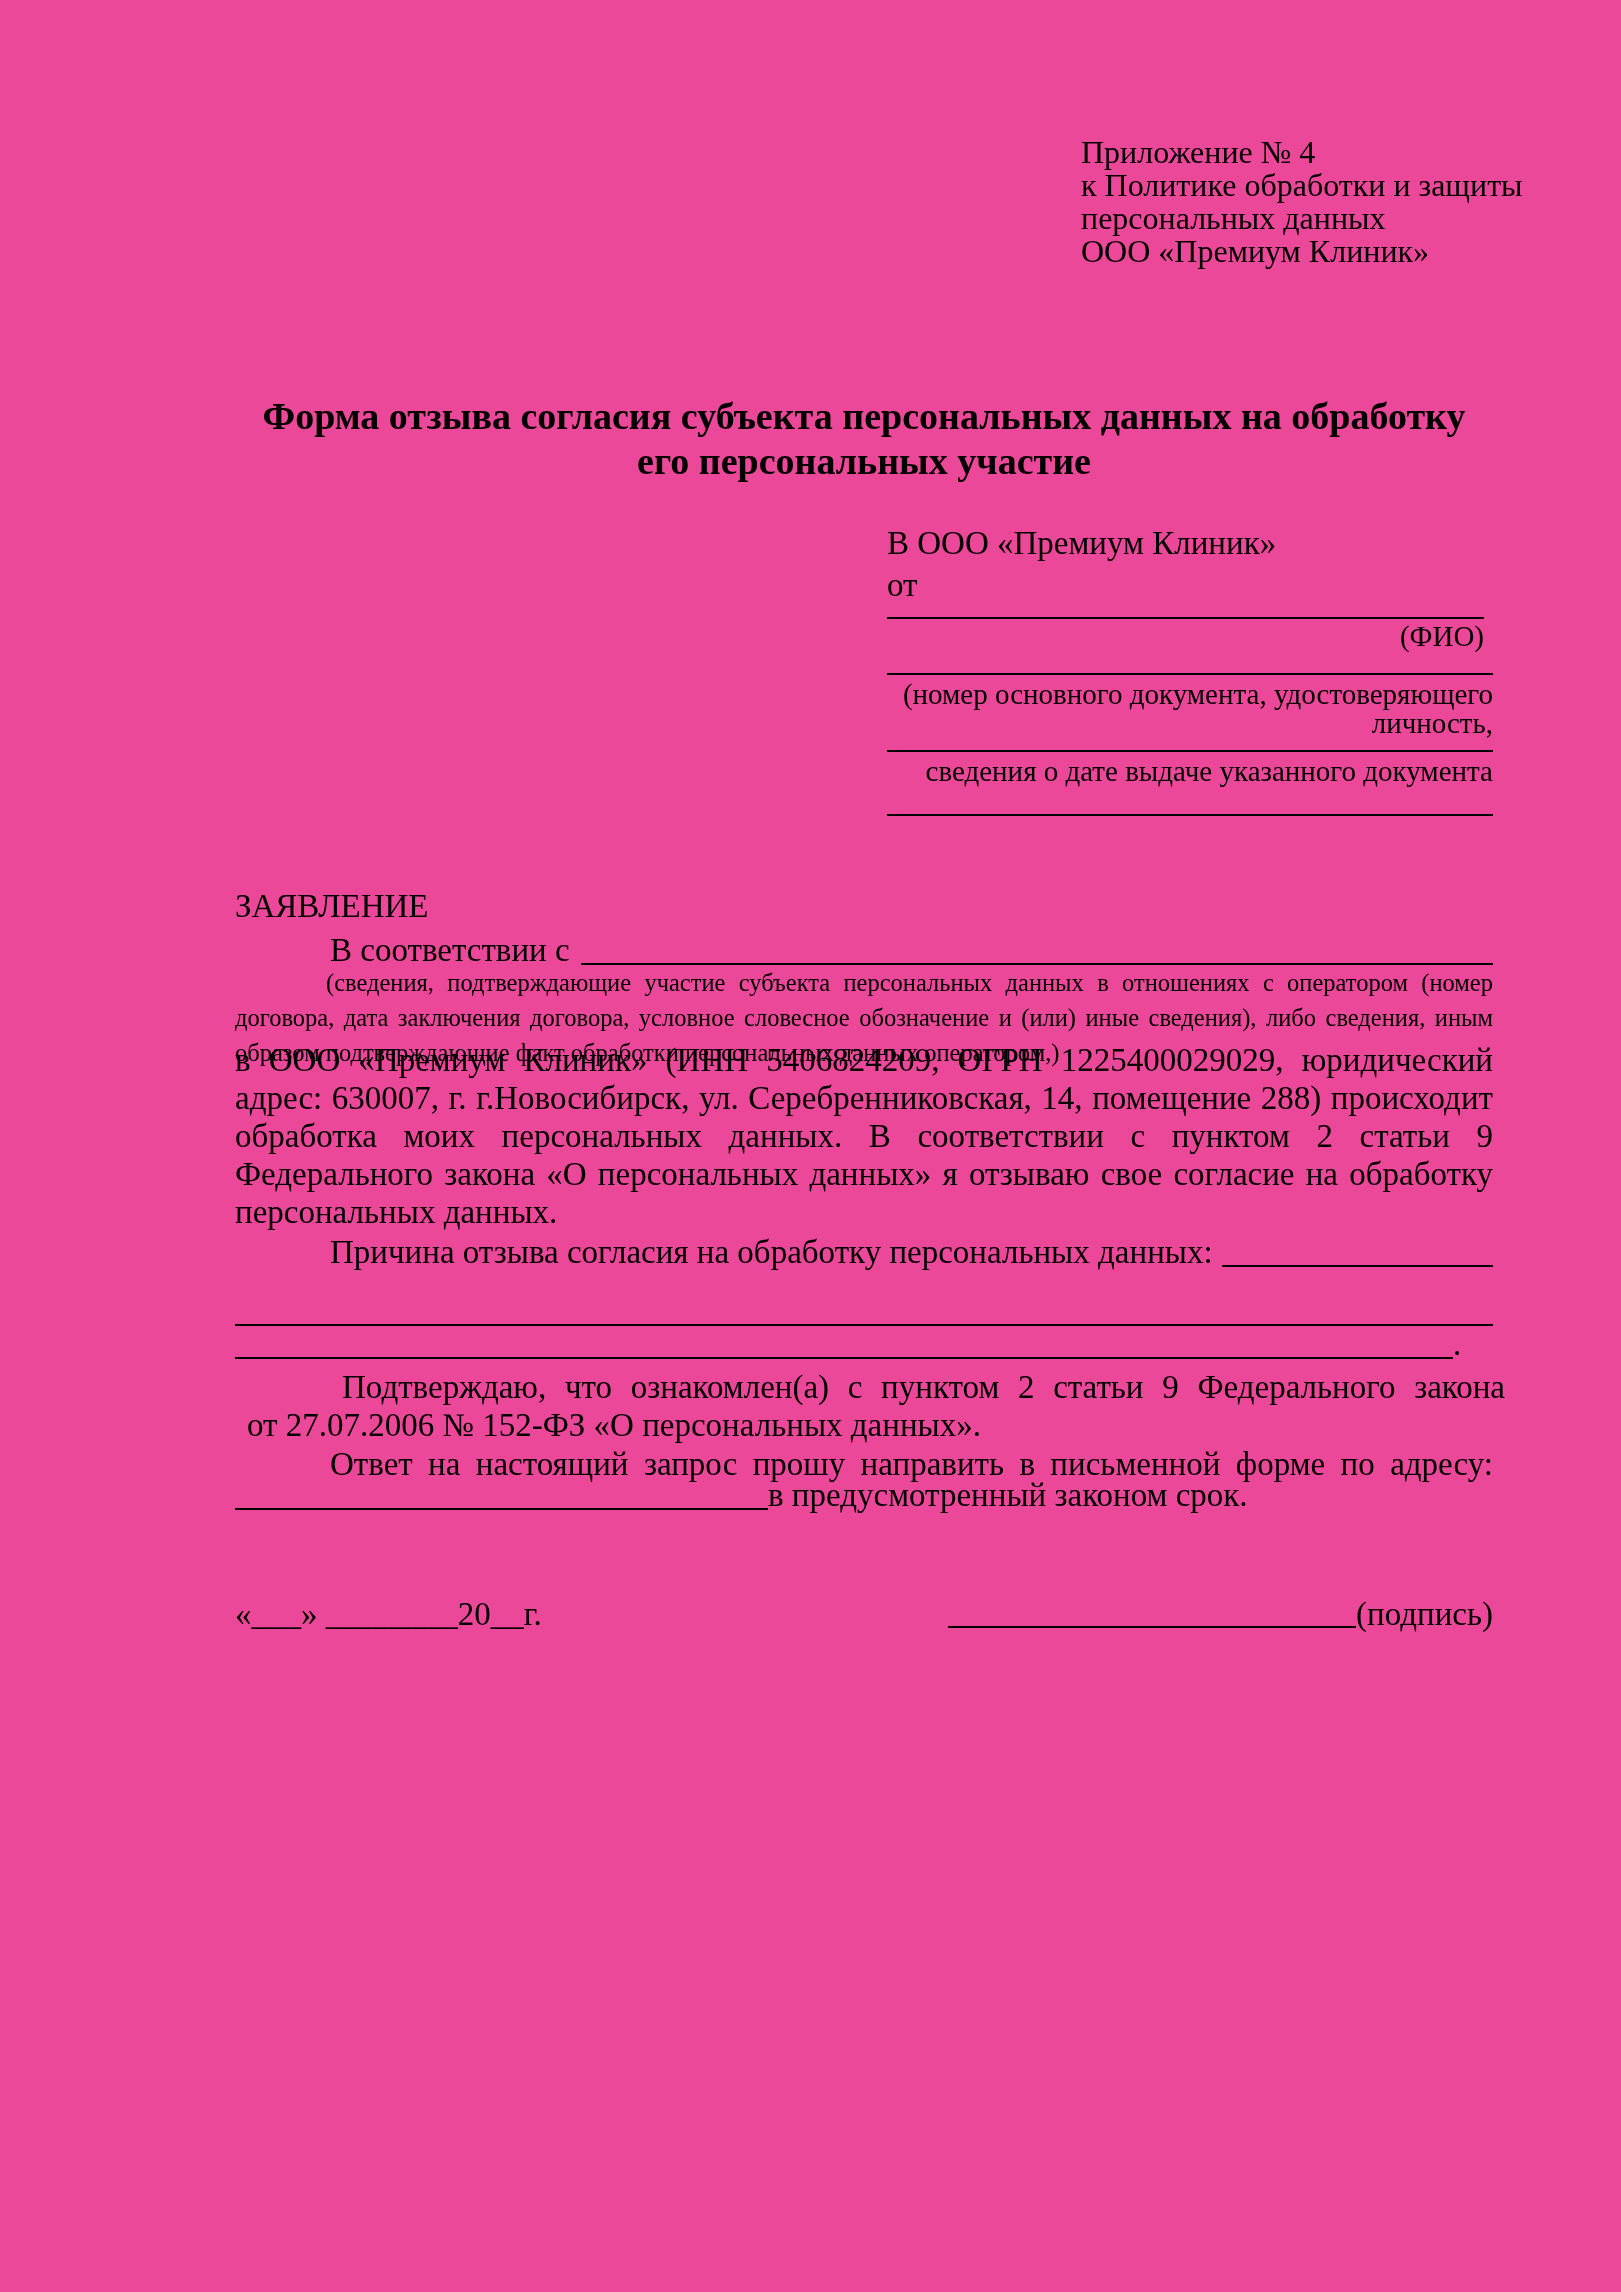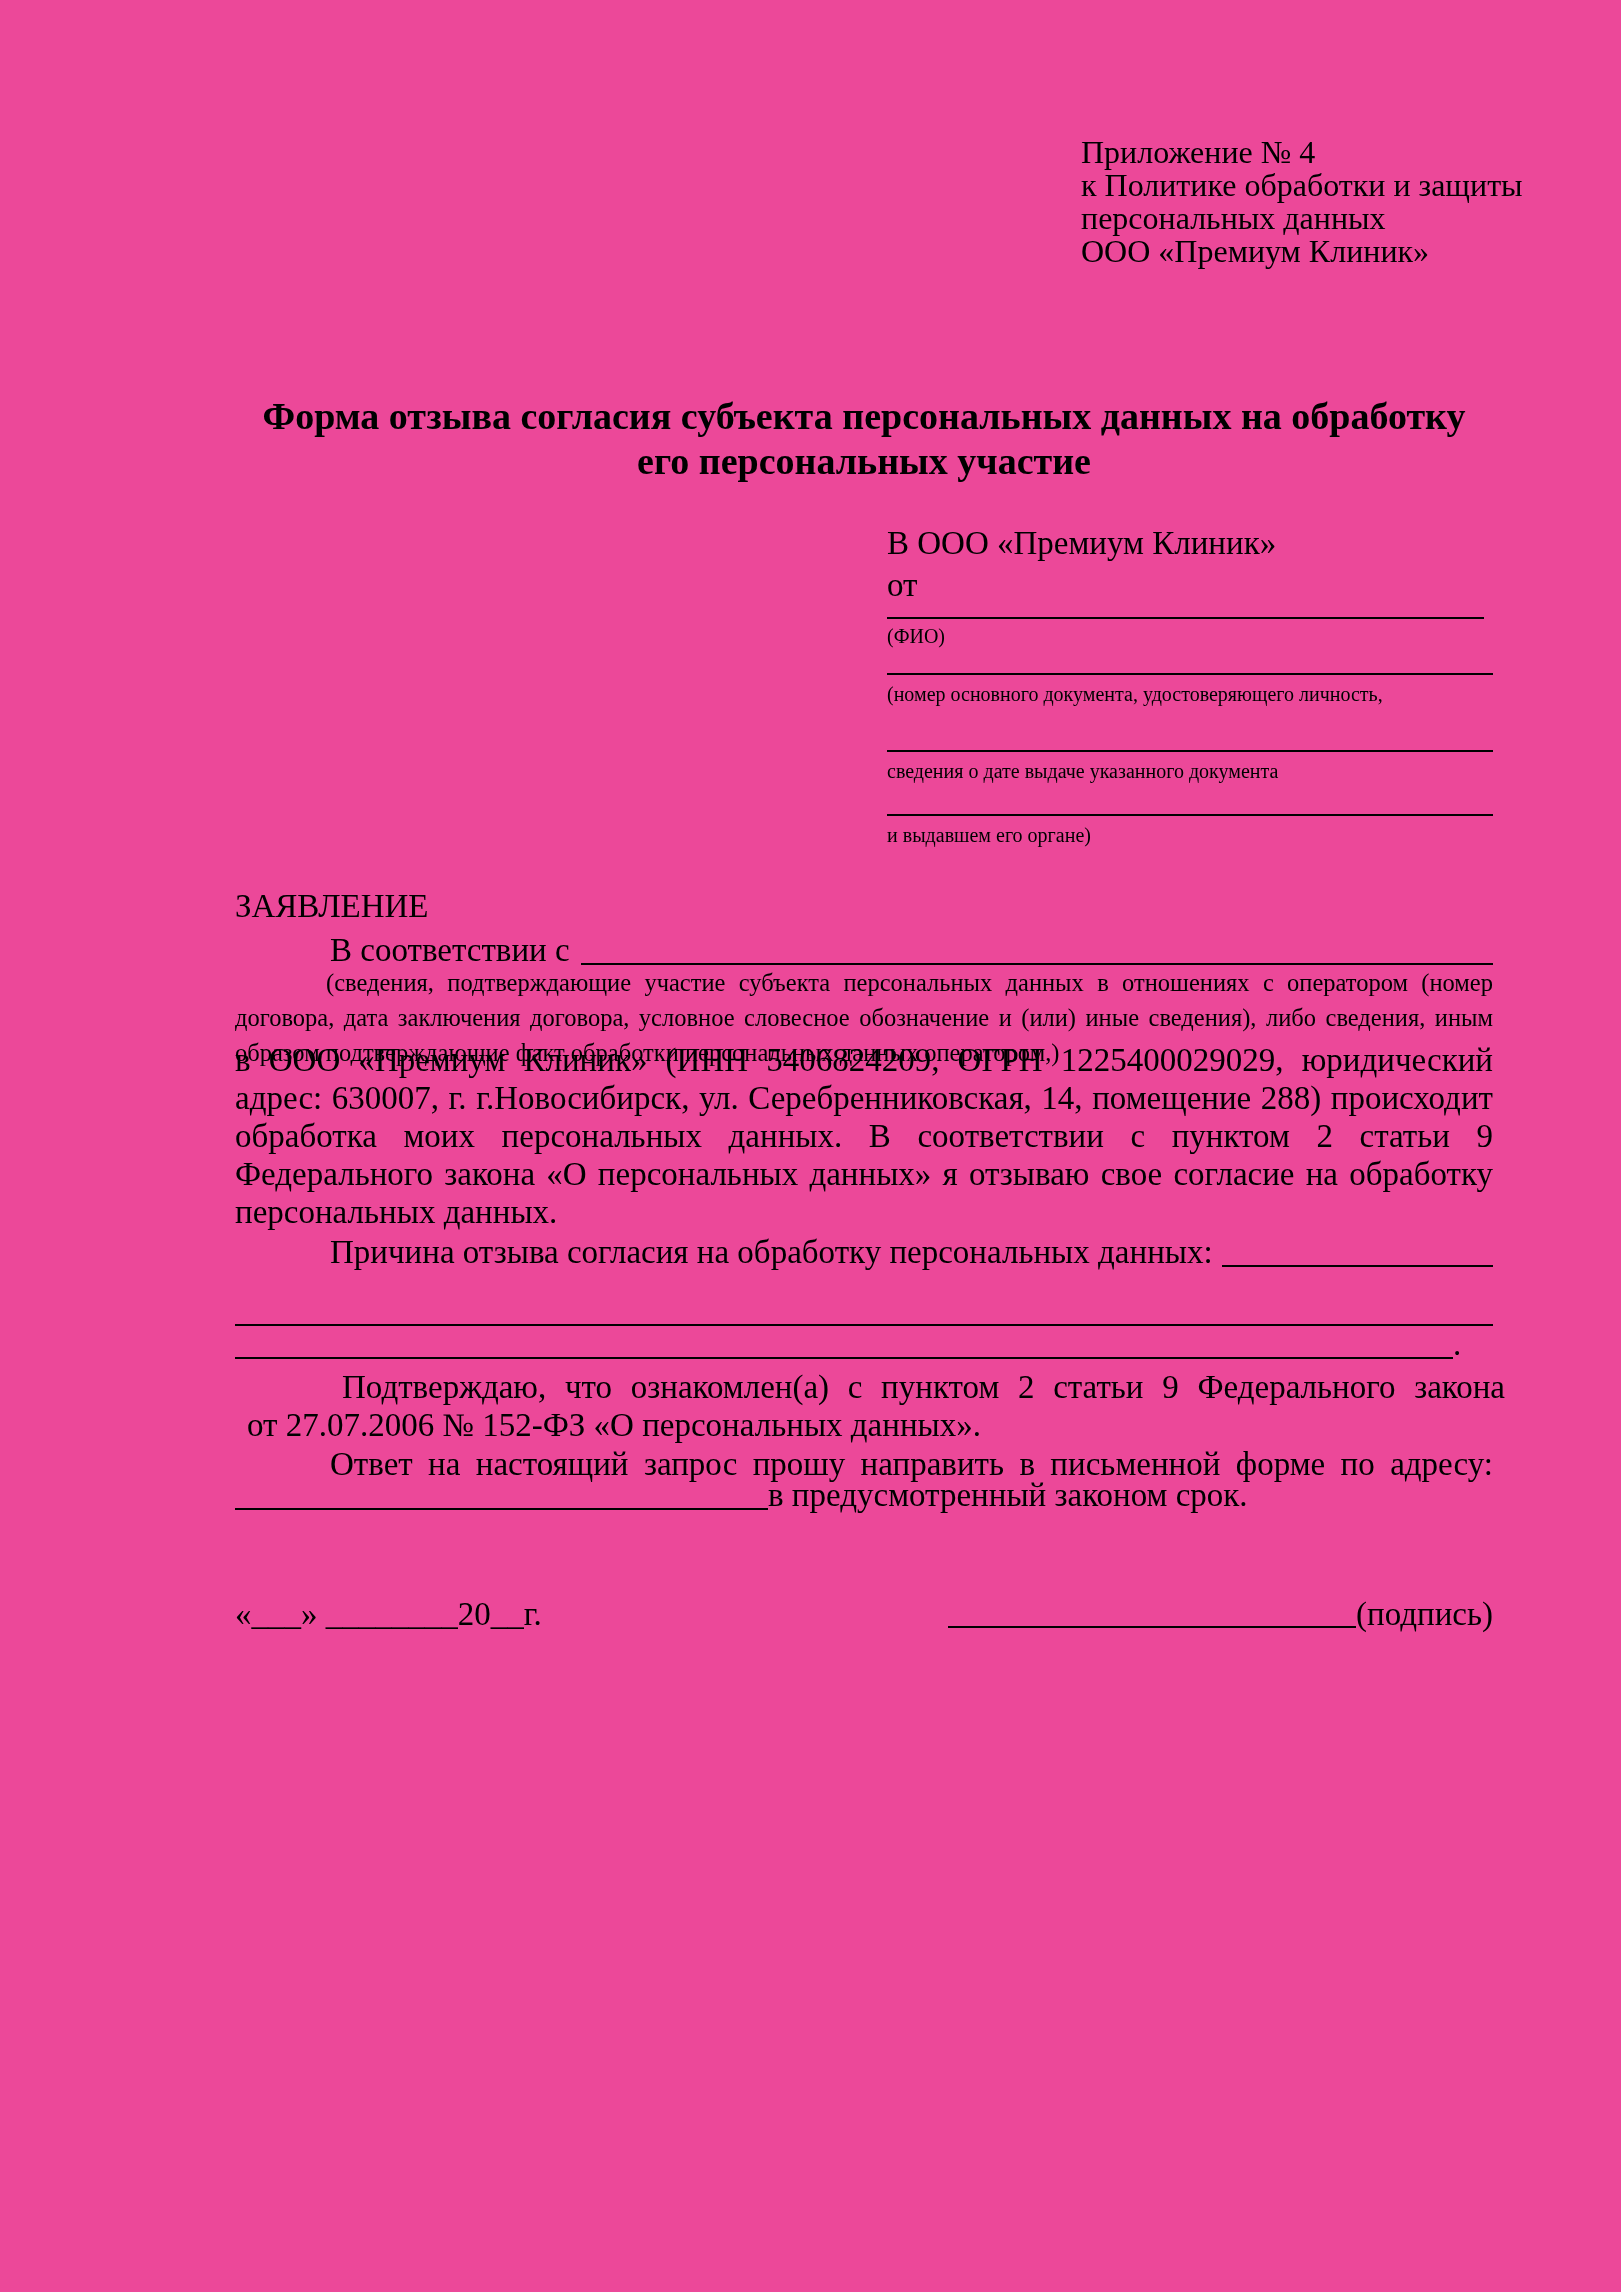--- a/index.html
+++ b/index.html
@@ -15,23 +15,23 @@
     line-height: 38px;
   }
   .abs { position: absolute; }
   .rule {
     position: absolute;
     height: 0;
     border-top: 2.9px solid #000;
   }
   .caption {
     position: absolute;
-    font-size: 20px;
+    font-size: 29px;
     line-height: 29px;
-    text-align: left;
+    text-align: right;
   }
   .center { text-align: left; }
   .justify { text-align: justify; }
   .stretch-line { text-align: justify; text-align-last: justify; }
   .row { display: flex; align-items: stretch; height: 38px; }
   .fill {
     flex: 1 1 auto;
     border-bottom: 2.9px solid #000;
     margin-bottom: 3.9px;
   }
@@ -84,21 +84,20 @@
   <div class="rule" style="left:887px; top:617px; width:597px;"></div>
   <div class="caption" style="left:887px; top:622px; width:597px;">(ФИО)</div>
 
   <div class="rule" style="left:887px; top:673px; width:606px;"></div>
   <div class="caption" style="left:887px; top:680px; width:606px;">(номер основного документа, удостоверяющего личность,</div>
 
   <div class="rule" style="left:887px; top:750px; width:606px;"></div>
   <div class="caption" style="left:887px; top:757px; width:606px;">сведения о дате выдаче указанного документа</div>
 
   <div class="rule" style="left:887px; top:814px; width:606px;"></div>
-  <div class="caption" style="left:887px; top:821px; width:606px;">и выдавшем его органе)</div>
 
   <div class="abs center" style="left:235px; top:887px; width:1258px;">ЗАЯВЛЕНИЕ</div>
 
   <div class="abs row" style="left:235px; top:931px; width:1258px;">
     <span class="indent-pad">В соответствии с</span>
     <span style="flex:0 0 11.8px;"></span>
     <span class="fill"></span>
   </div>
 
   <div class="abs footnote" style="left:235px; top:965px; width:1258px;">(сведения, подтверждающие участие субъекта персональных данных в отношениях с оператором (номер договора, дата заключения договора, условное словесное обозначение и (или) иные сведения), либо сведения, иным образом подтверждающие факт обработки персональных данных оператором,)</div>

